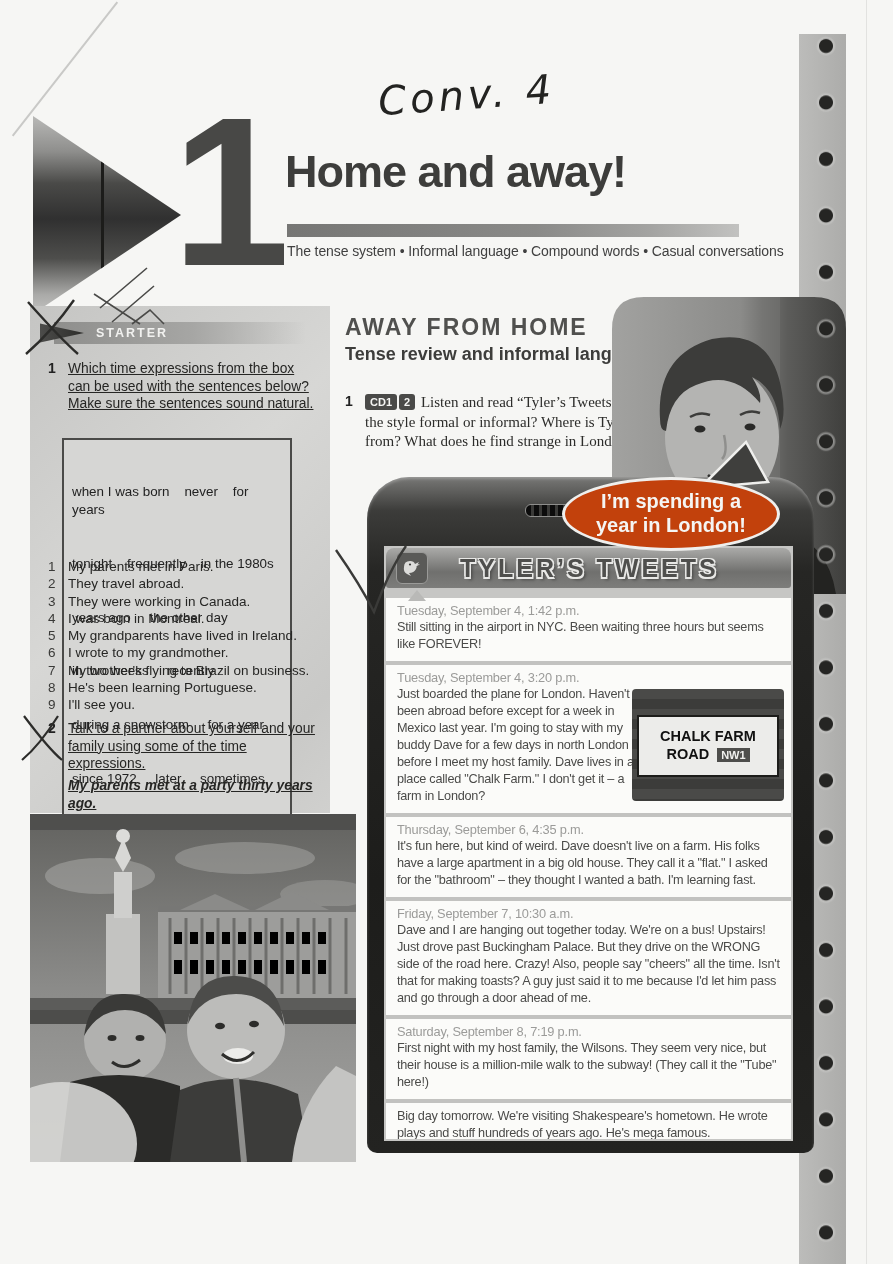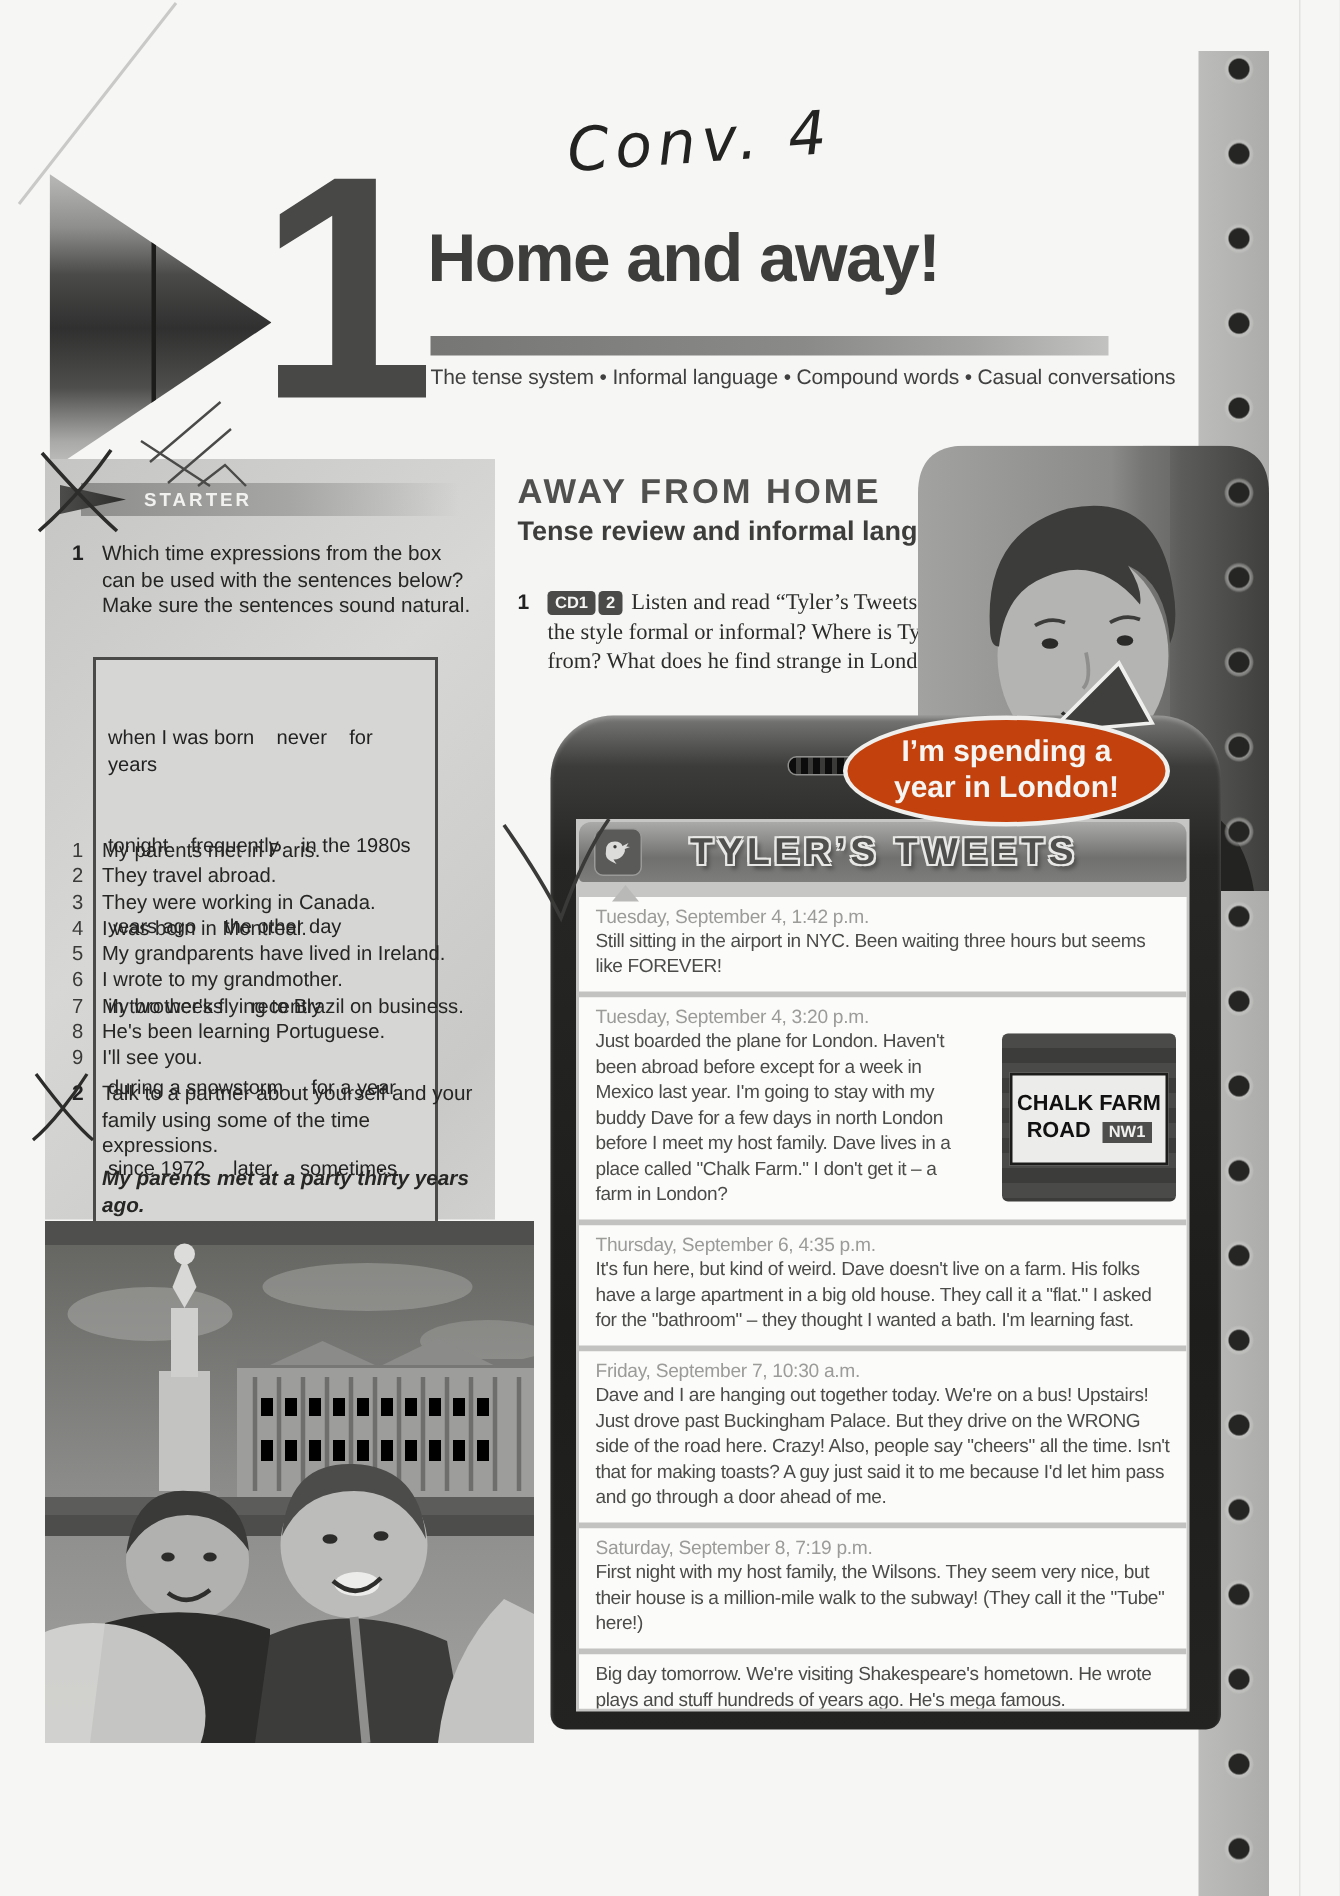--- a/index.html
+++ b/index.html
@@ -39,21 +39,21 @@
   .starter-bar{position:absolute;left:24px;top:16px;width:252px;height:22px;
      background:linear-gradient(to right,#8e8e8c,#a6a6a4 55%,rgba(202,202,200,0));
      display:flex;align-items:center;}
   .starter-arrow{position:absolute;left:-14px;top:-4px;width:44px;height:30px;
      clip-path:polygon(0 18%,100% 50%,0 82%);
      background:linear-gradient(90deg,#4c4c4a,#2c2c2a);}
   .starter-label{margin-left:42px;font-size:12.5px;font-weight:bold;letter-spacing:2px;color:#f1f1ef;}
   .ex-row{position:absolute;display:flex;}
   .ex-num{font-weight:bold;font-size:14px;width:20px;flex:0 0 20px;color:#222;}
   .ex-text{font-size:13.8px;line-height:1.28;color:#26262
-4;color:#262624;width:252px;}
+4;color:#262624;width:252px;text-decoration:underline;}
   .starter-ex1{left:18px;top:54px;}
   .expr-box{position:absolute;left:32px;top:132px;width:210px;border:2px solid #4a4a48;
      background:#d6d6d4;padding:7px 8px;font-size:13.4px;line-height:1.34;color:#222;
      white-space:pre-wrap;}
   .sent-list{position:absolute;left:18px;top:252px;display:flex;flex-direction:column;}
   .sent-row{display:flex;font-size:13.5px;line-height:17.3px;color:#262624;}
   .sent-num{width:20px;flex:0 0 20px;color:#3a3a38;}
   .starter-ex2{left:18px;top:414px;}
   .ex2-example{font-weight:bold;font-style:italic;margin-top:4px;}
   .ex2-more{margin-top:4px;}
@@ -92,21 +92,21 @@
   .pointer-up{position:absolute;left:22px;top:42px;width:0;height:0;
      border-left:9px solid transparent;border-right:9px solid transparent;border-bottom:11px solid #b9b9b7;z-index:2;}
   .tweets{position:absolute;left:2px;right:2px;top:52px;bottom:2px;background:#fbfbf9;
      display:flex;flex-direction:column;overflow:hidden;}
   .tweet{background:#fbfbf9;border-bottom:4px solid #c2c2c0;padding:5px 11px 8px;position:relative;}
   .tweet:last-child{border-bottom:none;}
   .tw-ts{font-size:12.8px;color:#9b9b99;margin-bottom:1px;letter-spacing:-.2px;}
   .tw-body{font-size:12.7px;line-height:1.34;color:#4b4b49;letter-spacing:-.25px;}
   .tweet-with-sign .tw-body{margin-right:140px;}
   
-  .street-sign{position:absolute;right:7px;top:24px;width:116px;height:112px;border-radius:4px;
+  .street-sign{position:absolute;right:7px;top:24px;width:152px;height:112px;border-radius:4px;
      background:repeating-linear-gradient(180deg,#4a4a48 0 10px,#3c3c3a 10px 20px);}
   .sign-panel{position:absolute;left:5px;right:5px;top:26px;bottom:24px;background:#ececea;
      border:2px solid #1c1c1a;display:flex;flex-direction:column;align-items:center;justify-content:center;}
   .sign-line1{font-size:14.5px;font-weight:800;letter-spacing:0;color:#111;line-height:1.1;}
   .sign-line2{display:flex;align-items:center;gap:8px;margin-top:2px;}
   .sign-road{font-size:14.5px;font-weight:800;color:#111;line-height:1.1;}
   .sign-district{font-size:11px;font-weight:800;color:#f0f0ee;background:#4e4e4c;padding:1px 4px;}
   
   .bubble{position:absolute;left:562px;top:477px;width:218px;height:74px;z-index:6;
      background:#c2410c;border:3px solid #efefed;border-radius:50%;

